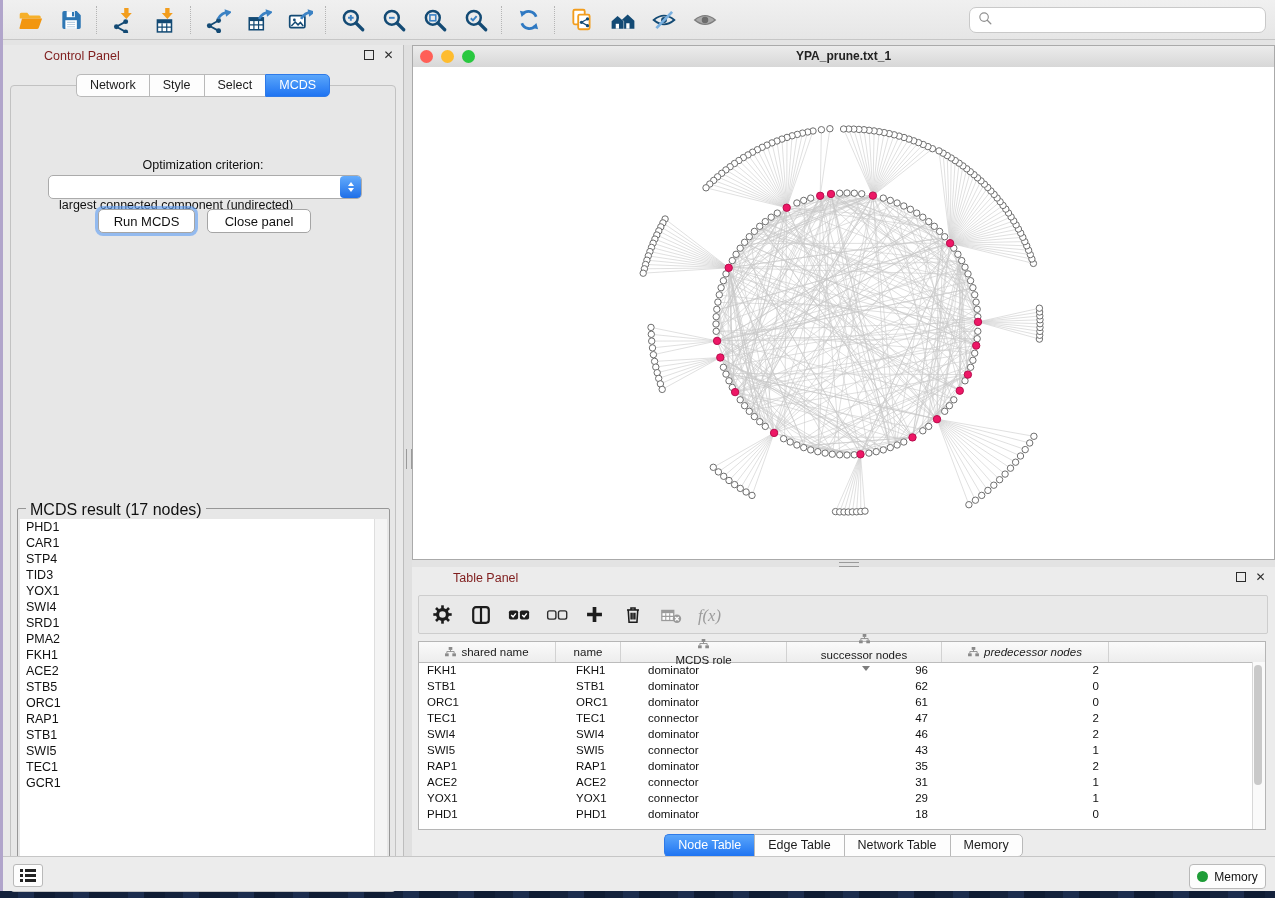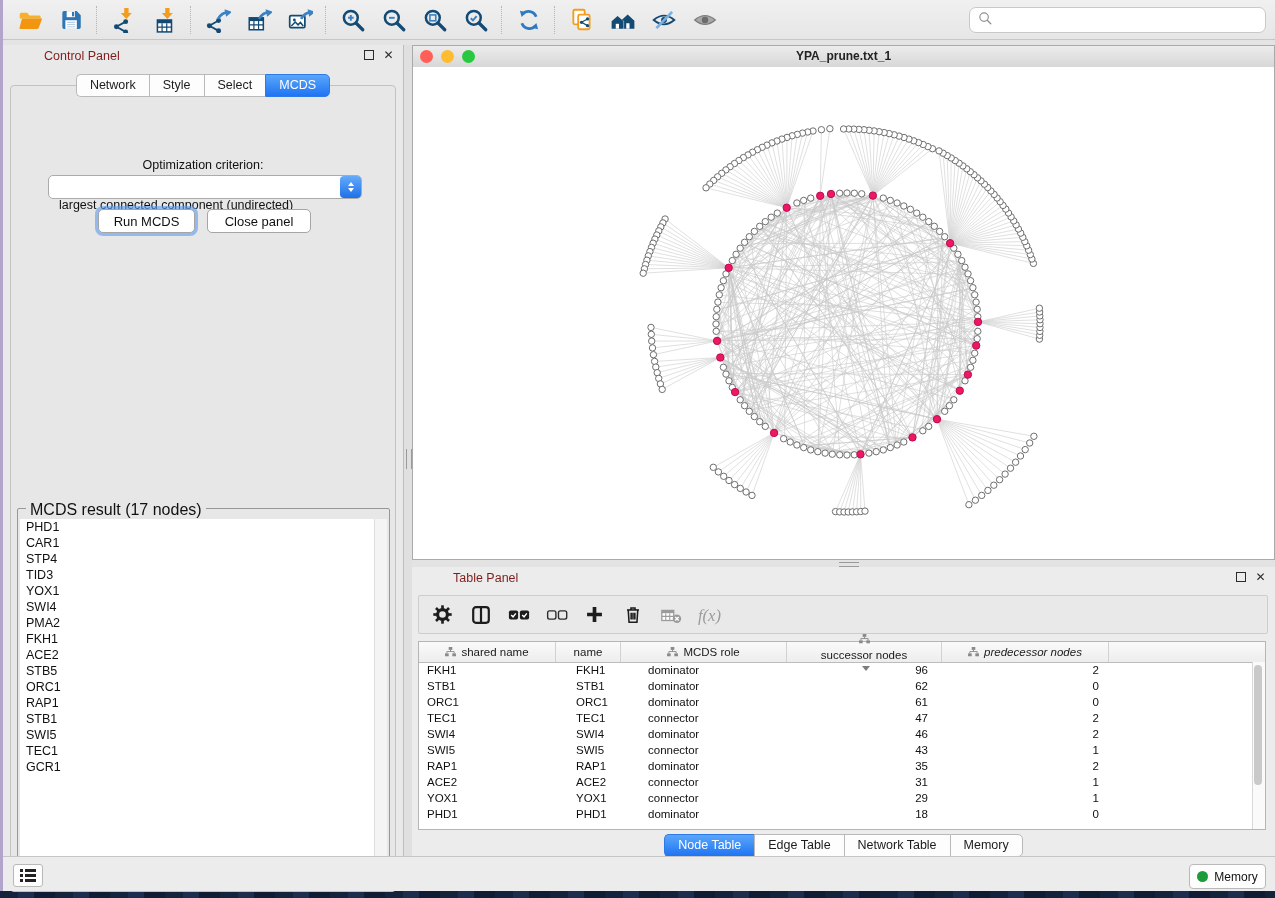--- a/index.html
+++ b/index.html
@@ -302,20 +302,21 @@
         <div class="btn closep">Close panel</div>
         <div class="groupbox">
           <span class="group-legend">MCDS result (17 nodes)</span>
           <div class="result-list" id="result-list">
               <div class="result-item">PHD1</div>
               <div class="result-item">CAR1</div>
               <div class="result-item">STP4</div>
               <div class="result-item">TID3</div>
               <div class="result-item">YOX1</div>
               <div class="result-item">SWI4</div>
+              <div class="result-item">SRD1</div>
               <div class="result-item">PMA2</div>
               <div class="result-item">FKH1</div>
               <div class="result-item">ACE2</div>
               <div class="result-item">STB5</div>
               <div class="result-item">ORC1</div>
               <div class="result-item">RAP1</div>
               <div class="result-item">STB1</div>
               <div class="result-item">SWI5</div>
               <div class="result-item">TEC1</div>
               <div class="result-item">GCR1</div>
@@ -1129,21 +1130,21 @@
                     <rect x="8" y="7" width="4" height="3.2"></rect>
                     <path d="M6 3 v2 M2 7 V5 h8 v2" stroke="#8a8a8a" stroke-width="1" fill="none"></path>
                   </g>
                 </svg>
               </span>
               <span>shared name</span>
             </div>
             <div class="th c1" style="padding: 0px; justify-content: center;">
               <span>name</span>
             </div>
-            <div class="th c2" style="padding: 0px; justify-content: center;">
+            <div class="th c2" style="padding: 0px; justify-content: center; flex-direction: column;">
               <span class="hicon">
                 <svg width="11" height="10" viewBox="0 0 12 11">
                   <g fill="#8a8a8a">
                     <rect x="4" y="0" width="4" height="3.2"></rect>
                     <rect x="0" y="7" width="4" height="3.2"></rect>
                     <rect x="8" y="7" width="4" height="3.2"></rect>
                     <path d="M6 3 v2 M2 7 V5 h8 v2" stroke="#8a8a8a" stroke-width="1" fill="none"></path>
                   </g>
                 </svg>
               </span>

